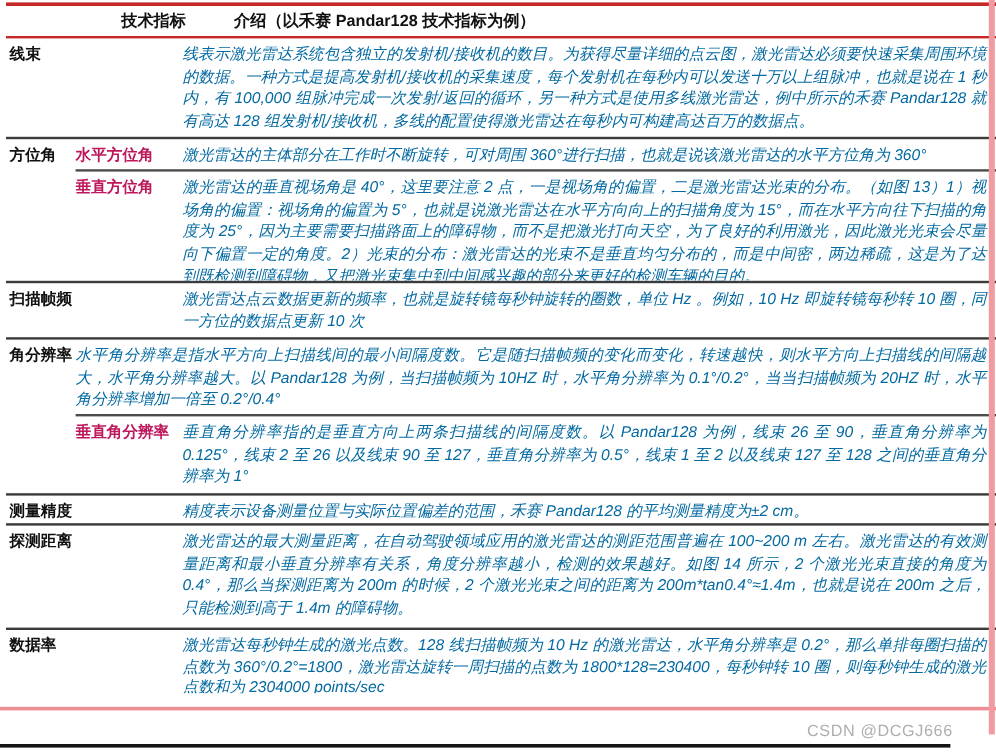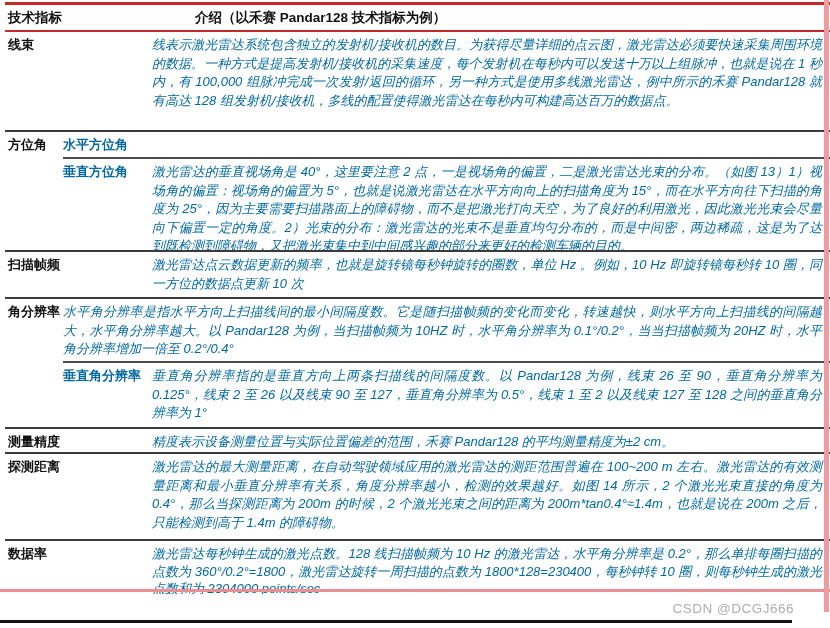--- a/index.html
+++ b/index.html
@@ -38,54 +38,54 @@
   }
   .thead {
     display: flex;
     align-items: center;
     height: 27px;
     border-bottom: 2px solid #c62828;
     font-weight: bold;
     font-size: 13.5px;
     color: #111;
   }
-  .thead .h1 { width: 150px; padding-left: 3px; }
+  .thead .h1 { width: 150px; padding-left: 3px; text-align: right; }
   .thead .h2 { flex: 1; margin-left: 40px; }
   .row { display: flex; overflow: hidden; }
   .row.sepb { border-bottom: 2px solid #3b3b3b; }
   .c1 {
     width: 58px;
     padding: 4px 0 0 3px;
     font-weight: bold;
     font-size: 13px;
     line-height: 18.5px;
     color: #111;
   }
   .subwrap { flex: 1; display: flex; flex-direction: column; }
   .subrow { display: flex; flex: 1; overflow: hidden; }
   .subrow.subsep { border-top: 2px solid #4d4d4d; }
   .c2 {
     width: 89px;
     padding: 4px 6px 0 0;
     font-weight: bold;
     font-size: 13px;
     line-height: 18.5px;
-    color: #0369a1;
+    color: #be185d;
   }
   .c3 {
     flex: 1;
     padding: 4px 8px 0 0;
     font-size: 13px;
     line-height: 18.6px;
     text-align: justify;
     color: #0369a1;
     font-style: italic;
   }
   
-  .r-xianshu   { height: 100px; }
+  .r-xianshu   { height: 84px; }
   .r-fangwei   { height: 120px; }
   .r-fangwei .subrow.s1 { flex: 0 0 25px; }
   .r-saomiao   { height: 47px; }
   .r-jiaofen   { height: 130px; }
   .r-jiaofen .subrow.s1 { flex: 0 0 62px; }
   .r-celiang   { height: 25px; }
   .r-tance     { height: 87px; }
   .r-shuju     { height: 53px; }
   .r-shuju .c3 { line-height: 17.5px; }
   
@@ -123,20 +123,21 @@
           <div class="c3">线表示激光雷达系统包含独立的发射机/接收机的数目。为获得尽量详细的点云图，激光雷达必须要快速采集周围环境的数据。一种方式是提高发射机/接收机的采集速度，每个发射机在每秒内可以发送十万以上组脉冲，也就是说在 1 秒内，有 100,000 组脉冲完成一次发射/返回的循环，另一种方式是使用多线激光雷达，例中所示的禾赛 Pandar128 就有高达 128 组发射机/接收机，多线的配置使得激光雷达在每秒内可构建高达百万的数据点。</div>
         </div>
       </div>
     </div>
 
     <div class="row sepb r-fangwei">
       <div class="c1">方位角</div>
       <div class="subwrap">
         <div class="subrow s1">
           <div class="c2">水平方位角</div>
+          <div class="c3">激光雷达的主体部分在工作时不断旋转，可对周围 360°进行扫描，也就是说该激光雷达的水平方位角为 360°</div>
         </div>
         <div class="subrow subsep">
           <div class="c2">垂直方位角</div>
           <div class="c3">激光雷达的垂直视场角是 40°，这里要注意 2 点，一是视场角的偏置，二是激光雷达光束的分布。（如图 13）1）视场角的偏置：视场角的偏置为 5°，也就是说激光雷达在水平方向向上的扫描角度为 15°，而在水平方向往下扫描的角度为 25°，因为主要需要扫描路面上的障碍物，而不是把激光打向天空，为了良好的利用激光，因此激光光束会尽量向下偏置一定的角度。2）光束的分布：激光雷达的光束不是垂直均匀分布的，而是中间密，两边稀疏，这是为了达到既检测到障碍物，又把激光束集中到中间感兴趣的部分来更好的检测车辆的目的。</div>
         </div>
       </div>
     </div>
 
     <div class="row sepb r-saomiao">
       <div class="c1">扫描帧频</div>

